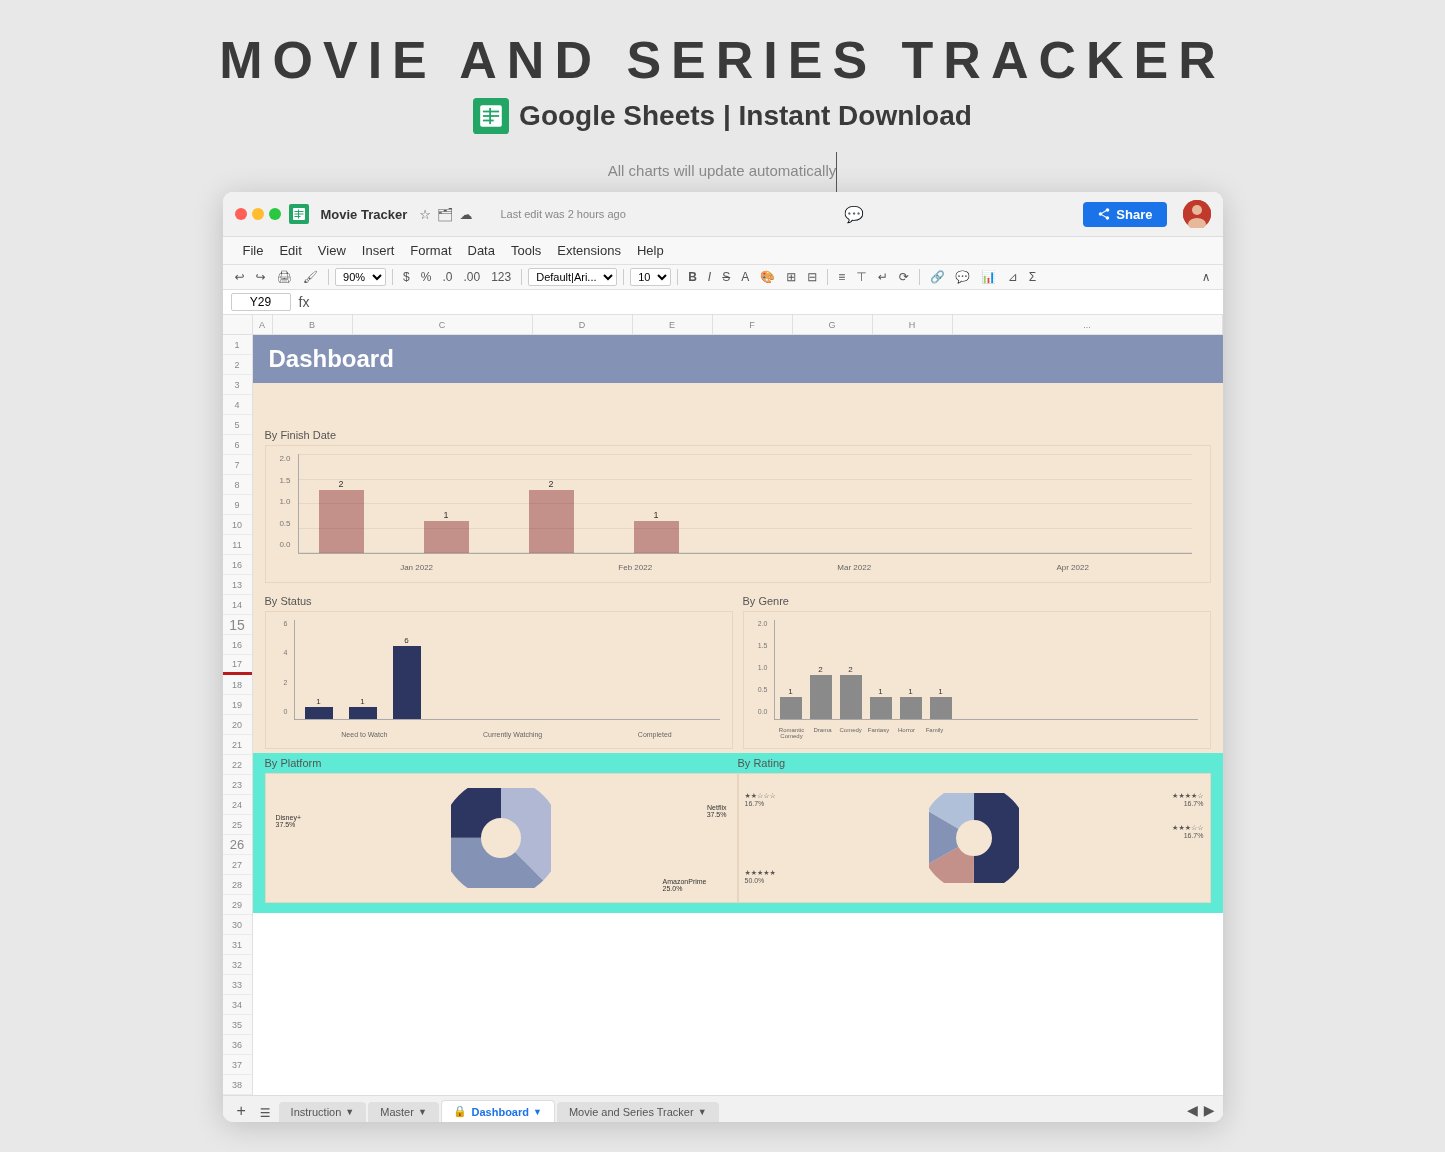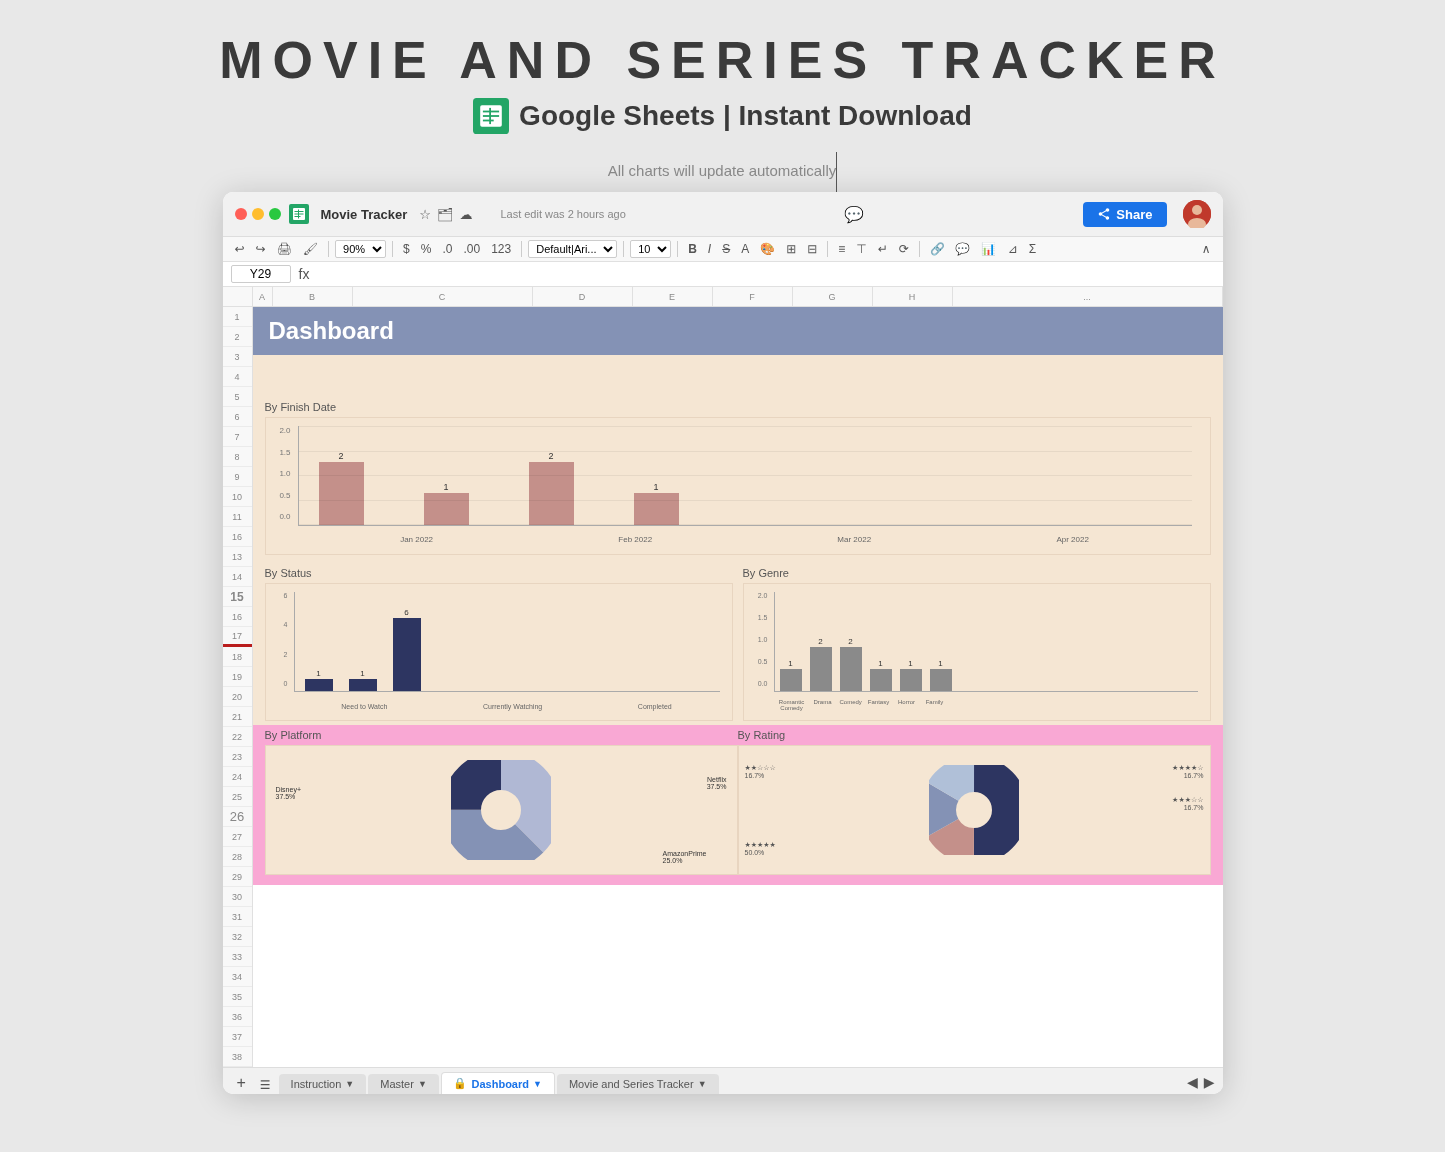--- a/index.html
+++ b/index.html
@@ -270,20 +270,31 @@
     </button>
     <div class="user-avatar">
       <svg width="28" height="28" viewBox="0 0 28 28">
         <circle cx="14" cy="14" r="14" fill="#c0392b"></circle>
         <circle cx="14" cy="10" r="5" fill="#e8b89a"></circle>
         <ellipse cx="14" cy="24" rx="9" ry="6" fill="#e8b89a"></ellipse>
       </svg>
     </div>
   </div>
 
+  <div class="menu-bar">
+    <span class="menu-item">File</span>
+    <span class="menu-item">Edit</span>
+    <span class="menu-item">View</span>
+    <span class="menu-item">Insert</span>
+    <span class="menu-item">Format</span>
+    <span class="menu-item">Data</span>
+    <span class="menu-item">Tools</span>
+    <span class="menu-item">Extensions</span>
+    <span class="menu-item">Help</span>
+  </div>
 
   <div class="toolbar">
     <button class="toolbar-btn">↩</button>
     <button class="toolbar-btn">↪</button>
     <button class="toolbar-btn">🖨</button>
     <button class="toolbar-btn">🖌</button>
     <div class="toolbar-sep"></div>
     <select class="toolbar-select">
       <option>90%</option>
     </select>
@@ -339,21 +350,21 @@
       <div style="height:20px; border-bottom:1px solid #ebebeb; display:flex;align-items:center;justify-content:center;font-size:9px;color:#888;">5</div>
       <div style="height:20px; border-bottom:1px solid #ebebeb; display:flex;align-items:center;justify-content:center;font-size:9px;color:#888;">6</div>
       <div style="height:20px; border-bottom:1px solid #ebebeb; display:flex;align-items:center;justify-content:center;font-size:9px;color:#888;">7</div>
       <div style="height:20px; border-bottom:1px solid #ebebeb; display:flex;align-items:center;justify-content:center;font-size:9px;color:#888;">8</div>
       <div style="height:20px; border-bottom:1px solid #ebebeb; display:flex;align-items:center;justify-content:center;font-size:9px;color:#888;">9</div>
       <div style="height:20px; border-bottom:1px solid #ebebeb; display:flex;align-items:center;justify-content:center;font-size:9px;color:#888;">10</div>
       <div style="height:20px; border-bottom:1px solid #ebebeb; display:flex;align-items:center;justify-content:center;font-size:9px;color:#888;">11</div>
       <div style="height:20px; border-bottom:1px solid #ebebeb; display:flex;align-items:center;justify-content:center;font-size:9px;color:#888;">16</div>
       <div style="height:20px; border-bottom:1px solid #ebebeb; display:flex;align-items:center;justify-content:center;font-size:9px;color:#888;">13</div>
       <div style="height:20px; border-bottom:1px solid #ebebeb; display:flex;align-items:center;justify-content:center;font-size:9px;color:#888;">14</div>
-      <div style="height:20px; border-bottom:1px solid #ebebeb; display:flex;align-items:center;justify-content:center;font-size:12px;color:#888;font-weight:bold;">15</div>
+      <div style="height:20px; border-bottom:1px solid #ebebeb; display:flex;align-items:center;justify-content:center;font-size:14px;color:#888;">15</div>
       <div style="height:20px; border-bottom:1px solid #ebebeb; display:flex;align-items:center;justify-content:center;font-size:9px;color:#888;">16</div>
       <div style="height:20px; border-bottom:3px solid #b91c1c; display:flex;align-items:center;justify-content:center;font-size:9px;color:#888;">17</div>
       <div style="height:20px; border-bottom:1px solid #ebebeb; display:flex;align-items:center;justify-content:center;font-size:9px;color:#888;">18</div>
       <div style="height:20px; border-bottom:1px solid #ebebeb; display:flex;align-items:center;justify-content:center;font-size:9px;color:#888;">19</div>
       <div style="height:20px; border-bottom:1px solid #ebebeb; display:flex;align-items:center;justify-content:center;font-size:9px;color:#888;">20</div>
       <div style="height:20px; border-bottom:1px solid #ebebeb; display:flex;align-items:center;justify-content:center;font-size:9px;color:#888;">21</div>
       <div style="height:20px; border-bottom:1px solid #ebebeb; display:flex;align-items:center;justify-content:center;font-size:9px;color:#888;">22</div>
       <div style="height:20px; border-bottom:1px solid #ebebeb; display:flex;align-items:center;justify-content:center;font-size:9px;color:#888;">23</div>
       <div style="height:20px; border-bottom:1px solid #ebebeb; display:flex;align-items:center;justify-content:center;font-size:9px;color:#888;">24</div>
       <div style="height:20px; border-bottom:1px solid #ebebeb; display:flex;align-items:center;justify-content:center;font-size:9px;color:#888;">25</div>
@@ -522,21 +533,21 @@
                   <span style="font-size:6px;color:#666;width:22px;text-align:center;">Comedy</span>
                   <span style="font-size:6px;color:#666;width:22px;text-align:center;">Fantasy</span>
                   <span style="font-size:6px;color:#666;width:22px;text-align:center;">Horror</span>
                   <span style="font-size:6px;color:#666;width:22px;text-align:center;">Family</span>
                 </div>
               </div>
             </div>
           </div>
         </div>
 
-        <div style="background:#f9a8d4; padding:4px 12px 10px; display:flex; ">
+        <div style="background:#5eead4; padding:4px 12px 10px; display:flex; ">
 
           <div style="flex:1;">
             <div class="chart-section-title">By Platform</div>
             <div style="background:#f5e6d3; border:1px solid #e8d5c0; padding:8px; height:130px; position:relative; display:flex; align-items:center; justify-content:center;">
               <svg width="100" height="100" viewBox="0 0 100 100">
 
                 <circle cx="50" cy="50" r="40" fill="none" stroke="#b0b8d4" stroke-width="40" stroke-dasharray="94.25 250.75" stroke-dashoffset="0" transform="rotate(-90 50 50)"></circle>
 
                 <circle cx="50" cy="50" r="40" fill="none" stroke="#8492b5" stroke-width="40" stroke-dasharray="94.25 250.75" stroke-dashoffset="-94.25" transform="rotate(-90 50 50)"></circle>
 

